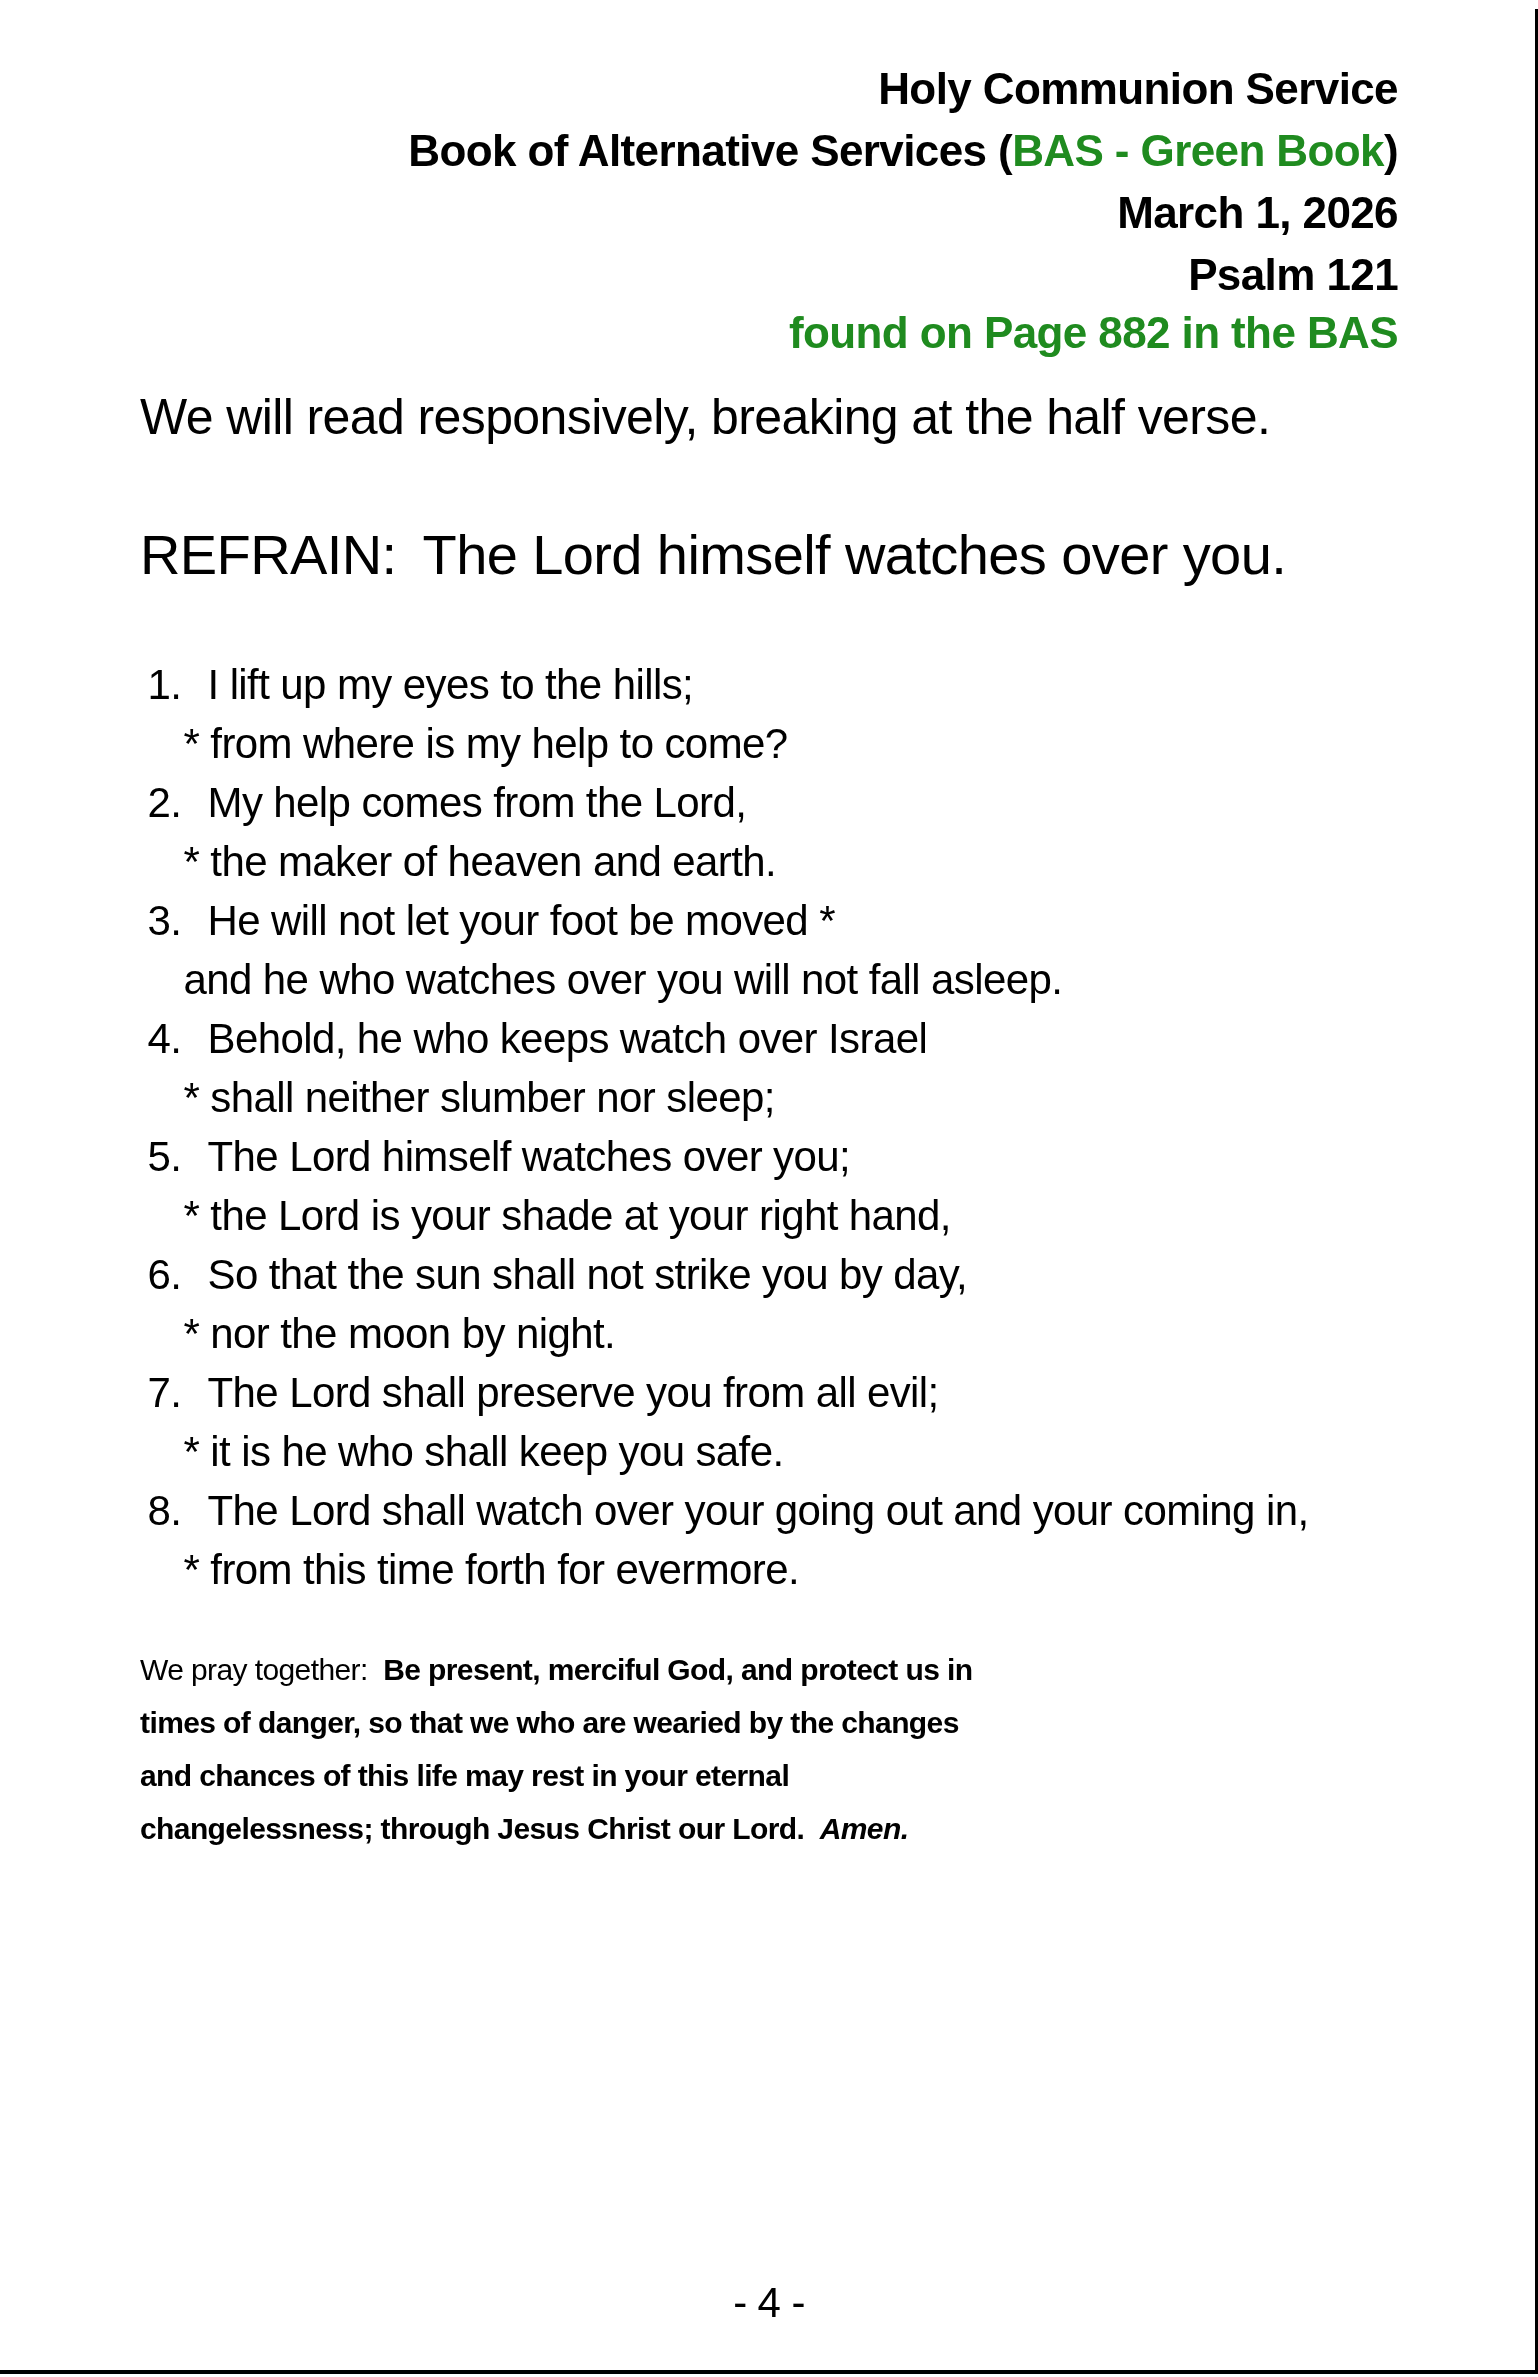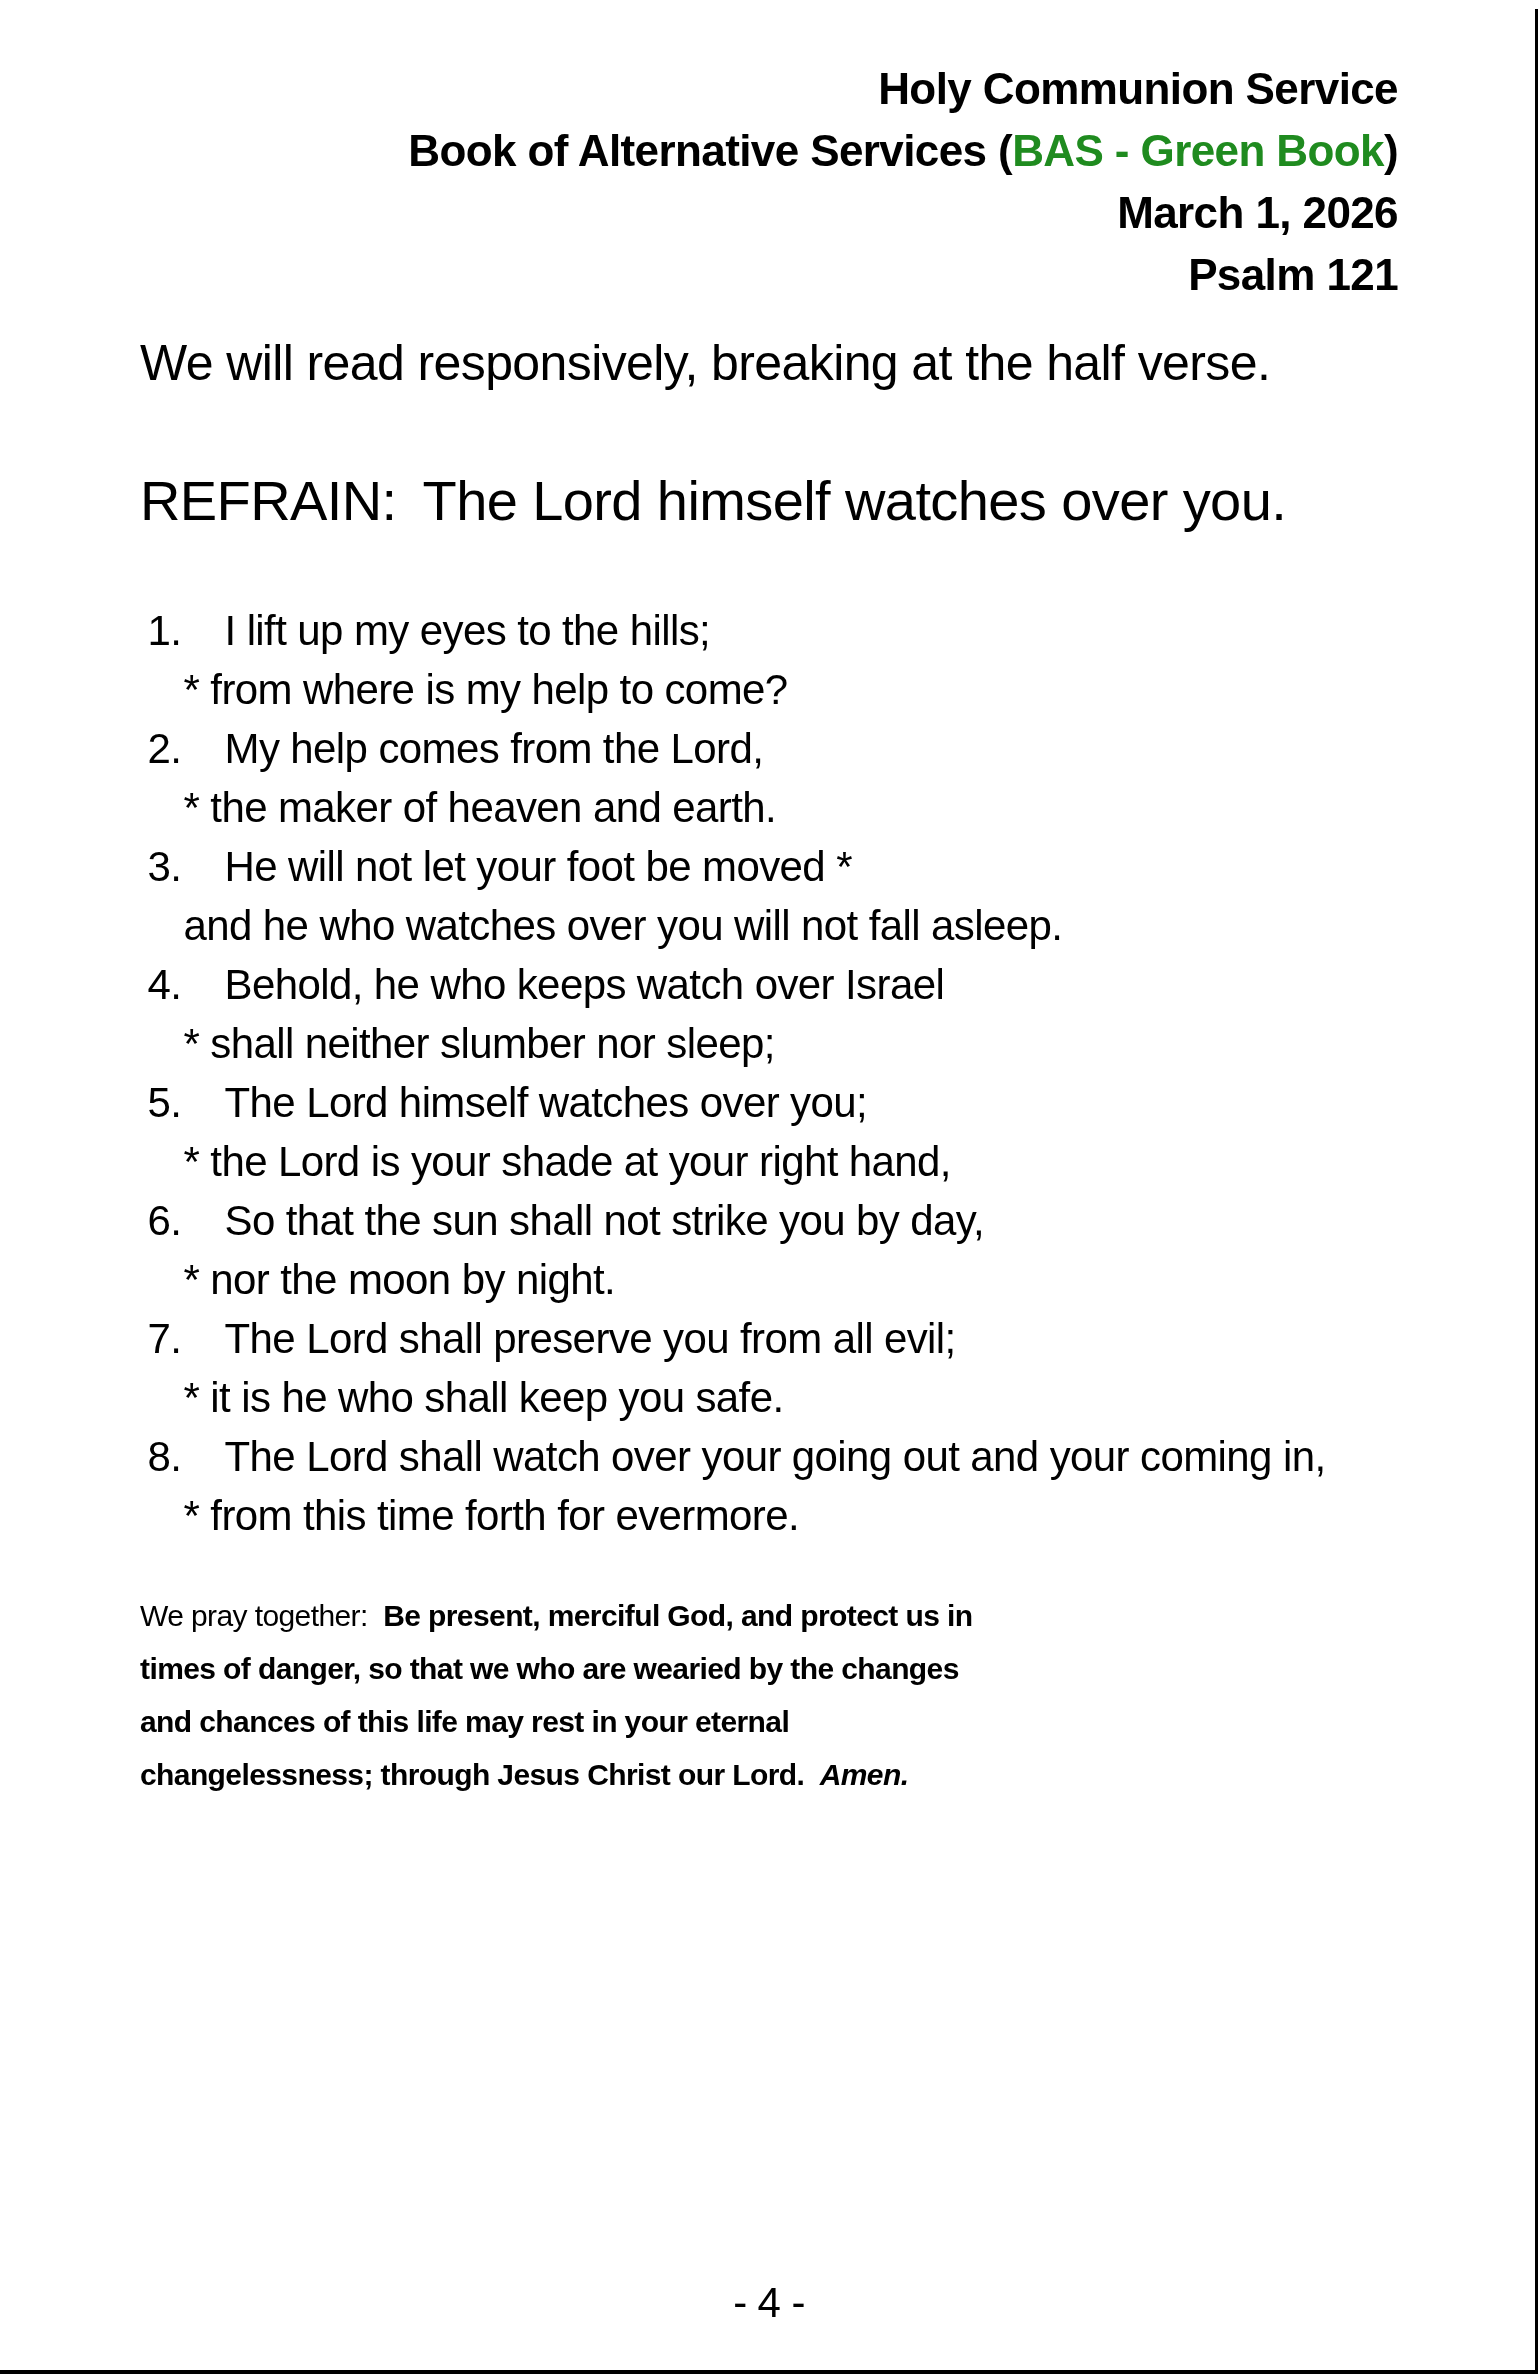--- a/index.html
+++ b/index.html
@@ -32,21 +32,21 @@
 
   .intro { margin-top: 30px; font-size: 50px; line-height: 54px; white-space: nowrap; }
 
   .refrain { margin-top: 84px; font-size: 56px; line-height: 54px; white-space: nowrap; }
   .refrain-text { margin-left: 26px; }
 
   .verses { margin-top: 73px; padding-left: 7.5px; font-size: 42px; }
   .verse { display: flex; }
   .verse-num { width: 60px; flex: none; line-height: 59px; }
   .verse-text { flex: 1; }
-  .verse-line { line-height: 59px; white-space: nowrap; margin-left: 17px; }
+  .verse-line { line-height: 59px; white-space: nowrap; }
   .verse-line.second { margin-left: -24px; }
 
   .prayer { margin-top: 44px; font-size: 30px; }
   .prayer-line { line-height: 53px; white-space: pre; }
   .seg-regular { font-weight: normal; }
   .seg-bold { font-weight: bold; }
   .seg-bold-italic { font-weight: bold; font-style: italic; text-align: right; }
 
   .page-number {
     position: absolute; top: 2275px; left: 0; width: 100%;
@@ -57,20 +57,21 @@
 <body>
 
 <div class="page">
   <div class="content">
 
     <div class="header">
       <div class="h-line">Holy Communion Service</div>
       <div class="h-line"><span>Book of Alternative Services (</span><span class="green">BAS - Green Book</span><span>)</span></div>
       <div class="h-line">March 1, 2026</div>
       <div class="h-line">Psalm 121</div>
+      <div class="h-line page-ref">found on Page 882 in the BAS</div>
     </div>
 
     <div class="intro">We will read responsively, breaking at the half verse.</div>
 
     <div class="refrain"><span>REFRAIN:</span><span class="refrain-text">The Lord himself watches over you.</span></div>
 
     <div class="verses">
   <div class="verse">
     <div class="verse-num">1.</div>
     <div class="verse-text">

